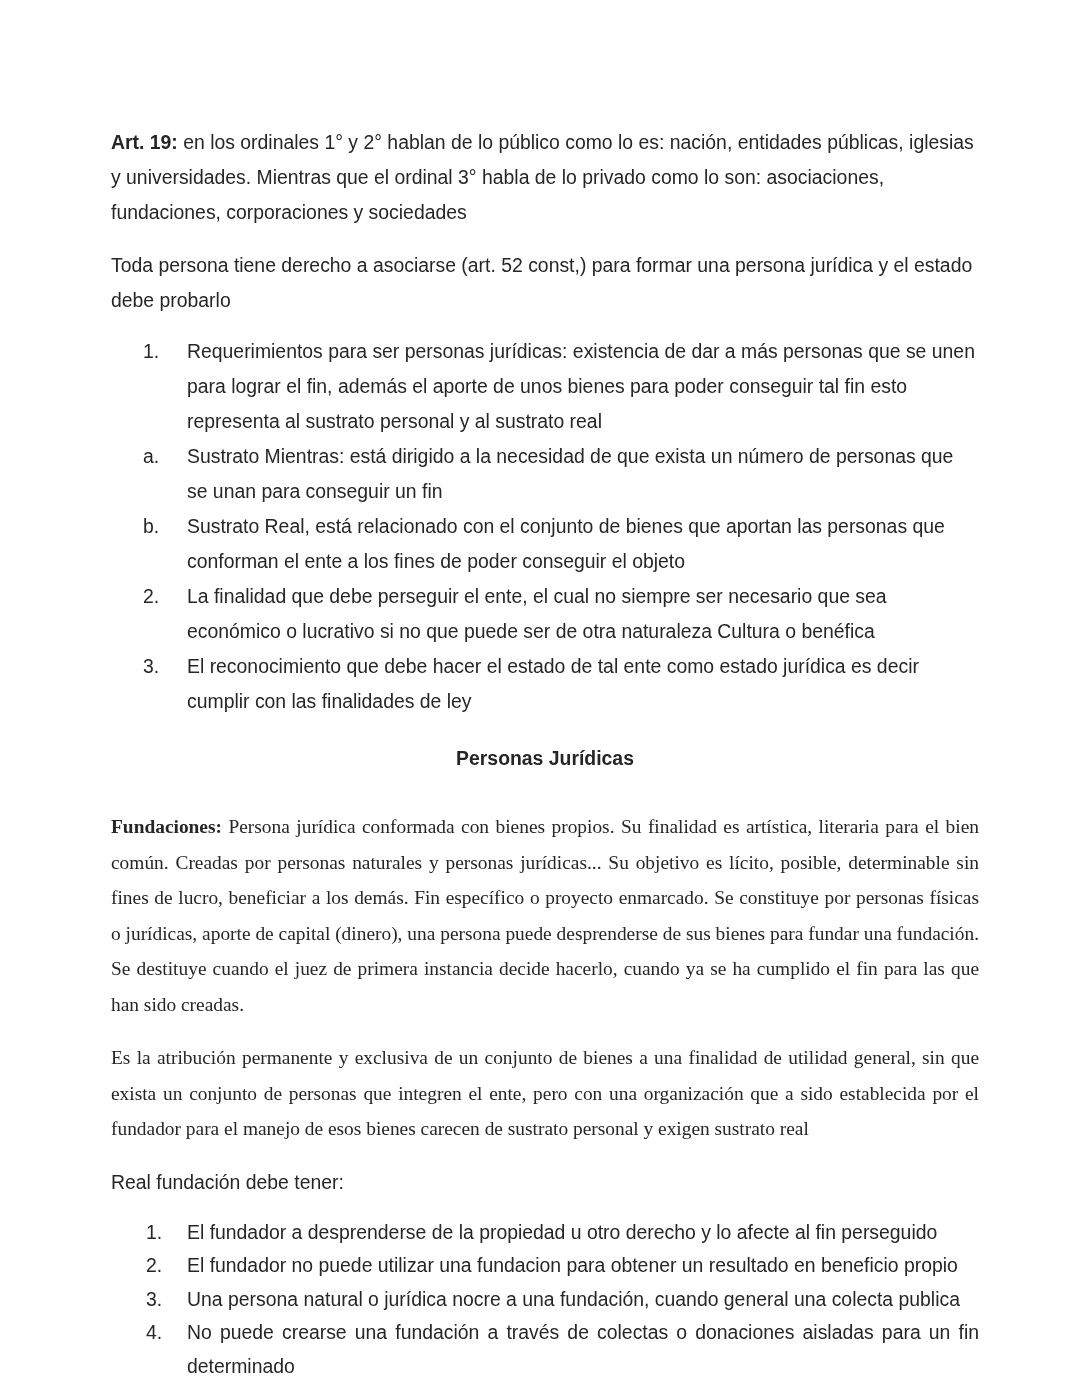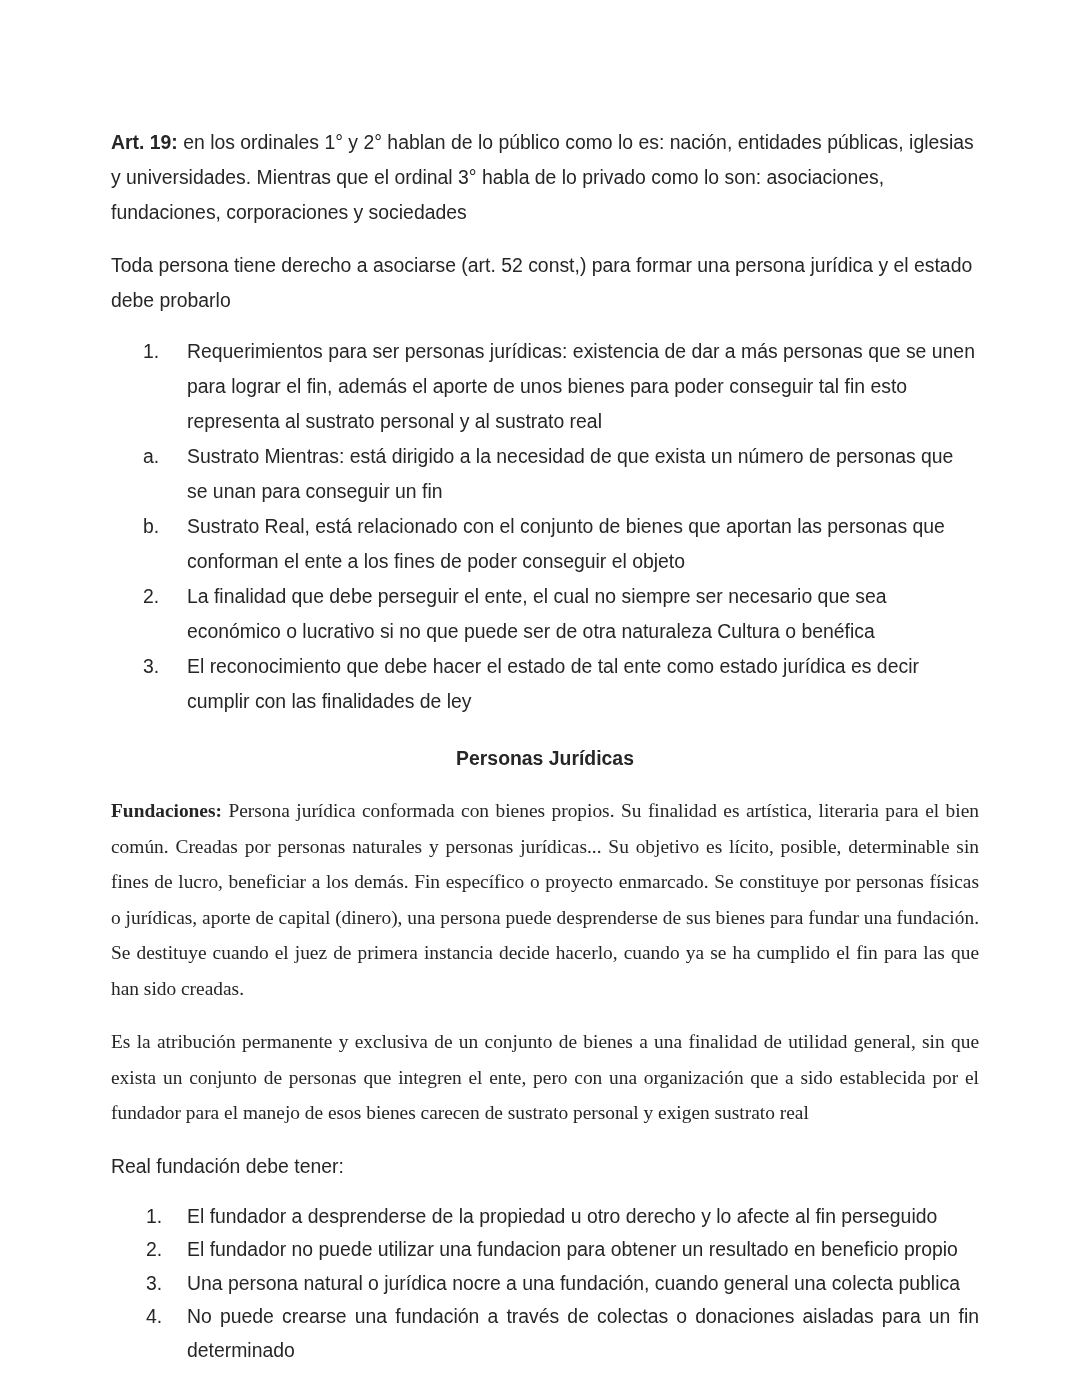--- a/index.html
+++ b/index.html
@@ -45,21 +45,21 @@
   }
   p.para.tight {
     margin-bottom: 16px;
   }
   .lead {
     font-weight: bold;
   }
 
   
   h2.section-title {
-    margin: 24px 0 20px 0;
+    margin: 24px 0 36px 0;
     font-size: 19.4px;
     line-height: 30px;
     font-weight: bold;
     text-align: center;
     color: #262626;
   }
 
   
   ol.doc-list {
     list-style: none;

